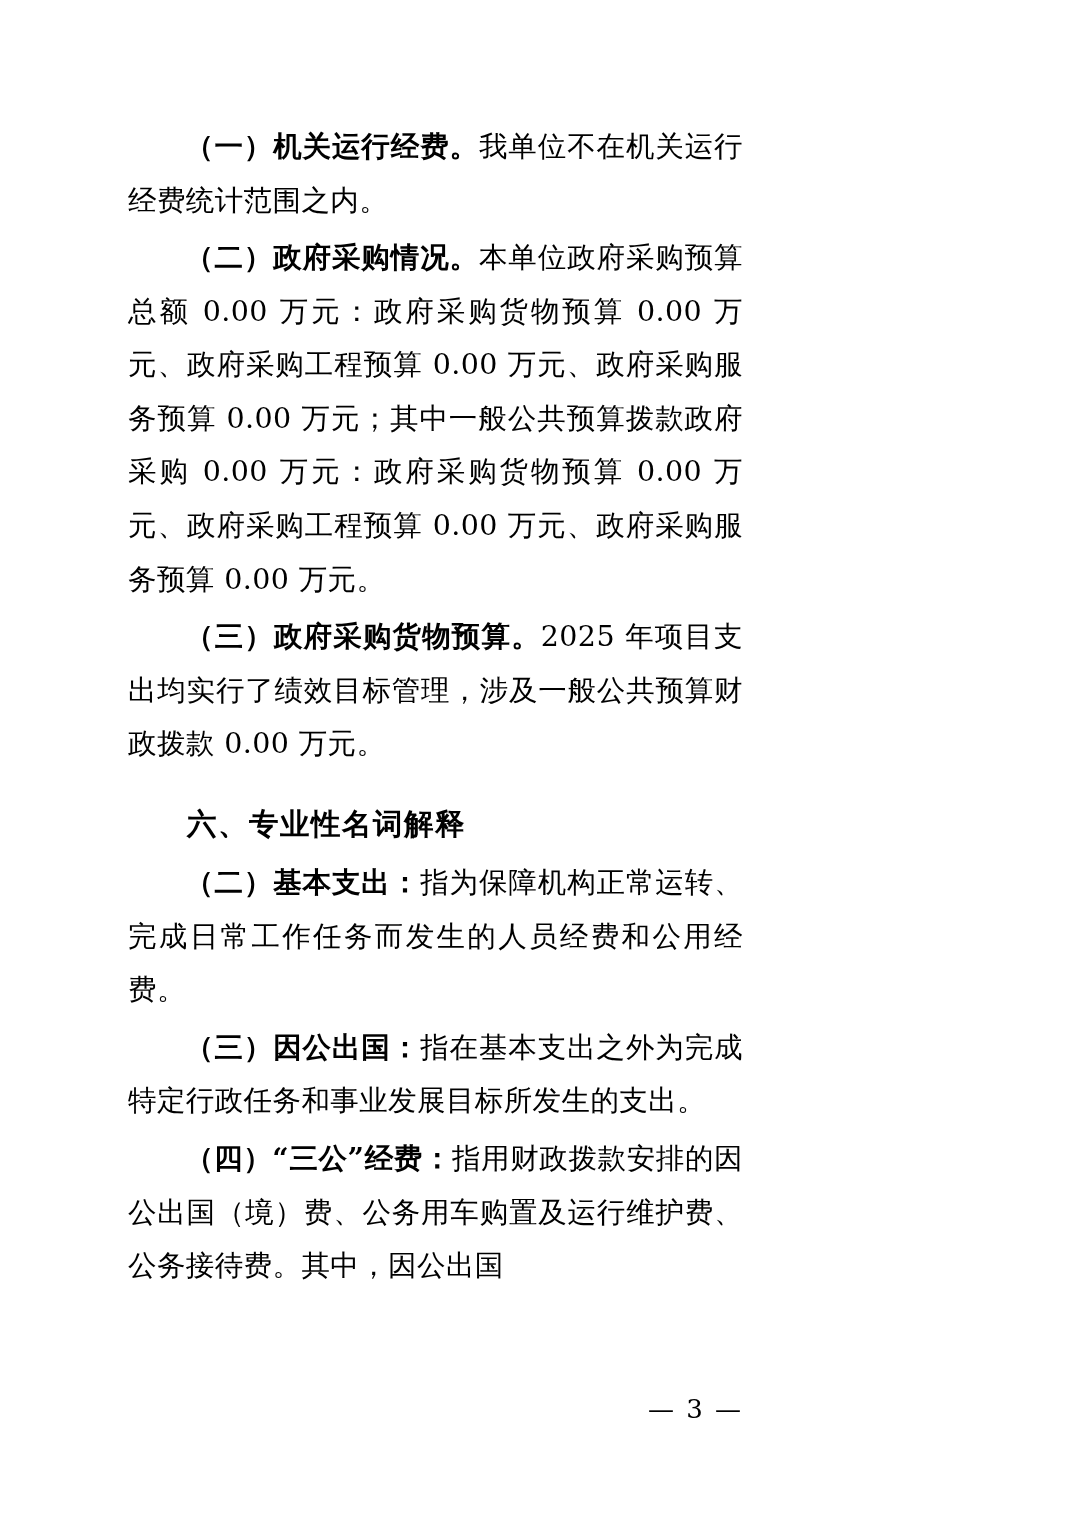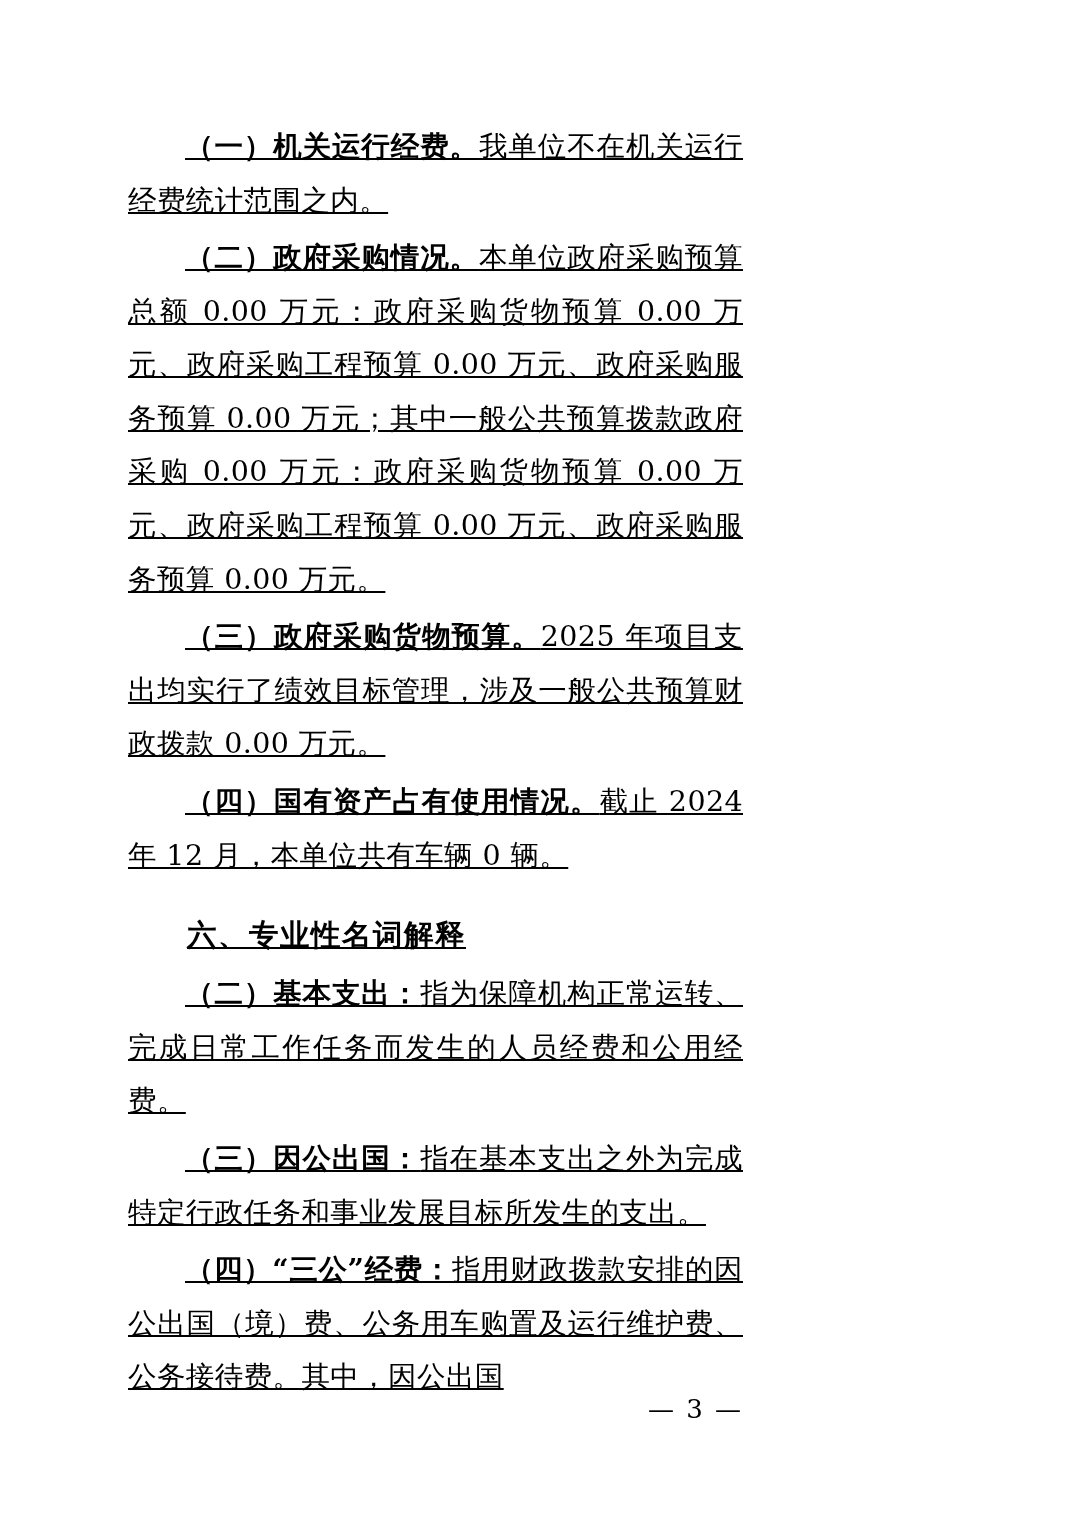--- a/index.html
+++ b/index.html
@@ -17,21 +17,20 @@
     overflow: hidden;
   }
   .page {
     position: absolute;
     left: 0;
     top: 0;
     width: 871px;
     height: 1520px;
     box-sizing: border-box;
     padding: 120px 128px 60px 128px;
-    text-decoration: underline;
   }
   .doc-body {
     font-size: 28.5px;
     line-height: 1.88;
     letter-spacing: 0.4px;
     text-align: justify;
     text-justify: inter-ideograph;
   }
   p.para {
     margin: 0 0 4px 0;
@@ -68,23 +67,20 @@
     </p>
 
     <p class="para">
       <span class="lead">（二）政府采购情况。</span><span>本单位政府采购预算总额 0.00 万元：政府采购货物预算 0.00 万元、政府采购工程预算 0.00 万元、政府采购服务预算 0.00 万元；其中一般公共预算拨款政府采购 0.00 万元：政府采购货物预算 0.00 万元、政府采购工程预算 0.00 万元、政府采购服务预算 0.00 万元。</span>
     </p>
 
     <p class="para">
       <span class="lead">（三）政府采购货物预算。</span><span>2025 年项目支出均实行了绩效目标管理，涉及一般公共预算财政拨款 0.00 万元。</span>
     </p>
 
-    <p class="para">
-      <span class="lead">（四）国有资产占有使用情况。</span><span>截止 2024 年 12 月，本单位共有车辆 0 辆。</span>
-    </p>
 
     <h2 class="section-heading">六、专业性名词解释</h2>
 
 
     <p class="para">
       <span class="lead">（二）基本支出：</span><span>指为保障机构正常运转、完成日常工作任务而发生的人员经费和公用经费。</span>
     </p>
 
     <p class="para">
       <span class="lead">（三）因公出国：</span><span>指在基本支出之外为完成特定行政任务和事业发展目标所发生的支出。</span>

